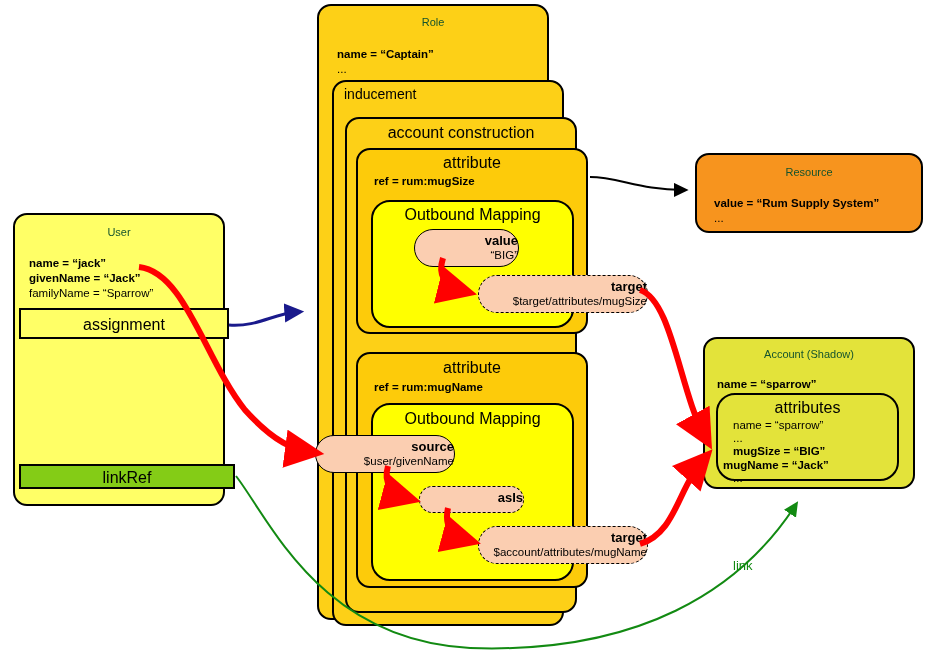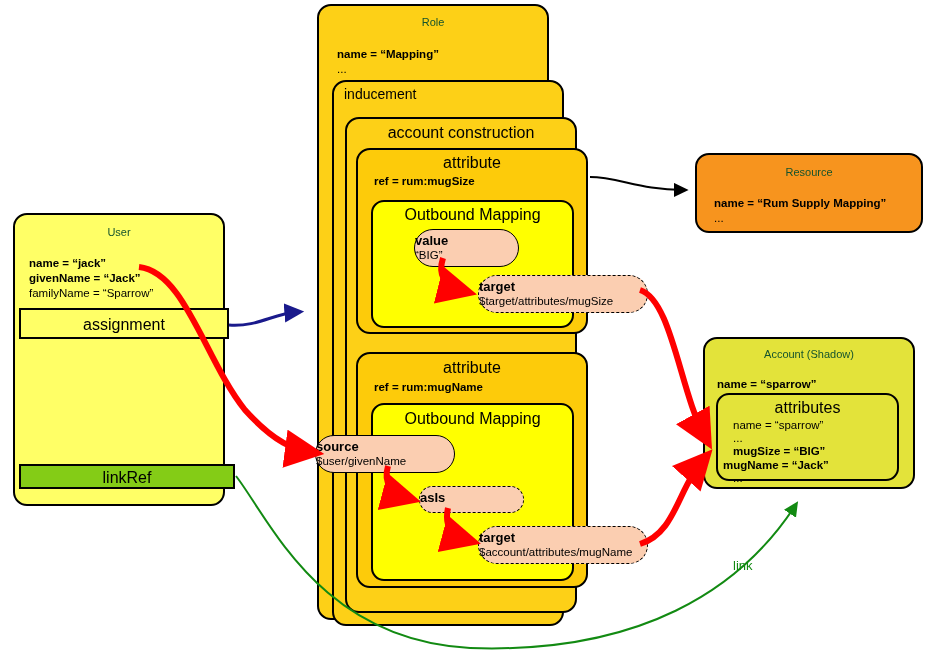--- a/index.html
+++ b/index.html
@@ -2,21 +2,21 @@
 <html><head>
 <meta charset="utf-8">
 <style>
   html,body{margin:0;padding:0;background:#ffffff;}
   body{width:931px;height:658px;position:relative;overflow:hidden;
        font-family:"Liberation Sans","DejaVu Sans",sans-serif;}
   #stage{position:absolute;left:0;top:0;width:931px;height:658px;}
 
   .box{position:absolute;box-sizing:border-box;border:2px solid #000;}
   .rnd{border-radius:14px;}
-  .rnd-sm{border-radius:13px;}
+  .rnd-sm{border-radius:19px;}
 
   .title{position:absolute;left:0;right:0;text-align:center;font-size:11px;color:#14532d;}
   .title-sm{position:absolute;left:0;right:0;text-align:center;font-size:16px;color:#000;}
   .attrline{position:absolute;font-size:11.5px;color:#000;white-space:nowrap;}
   .b{font-weight:bold;}
 
   
   .c-user{background:#ffff66;}
   .c-role{background:#fdd017;}
   .c-ind{background:#fdd017;}
@@ -26,32 +26,32 @@
   .c-peach{background:#fbceb1;}
   .c-res{background:#f7941e;}
   .c-acct{background:#e3e33a;}
   .c-acctattr{background:#e3e33a;}
   .c-olive{background:#84cc16;}
   .dashed{border:1px dashed #000;}
 
   svg.overlay{position:absolute;left:0;top:0;width:931px;height:658px;pointer-events:none;}
   .lbl-link{position:absolute;font-size:13px;color:#128a12;}
 
-  .pbox{position:absolute;box-sizing:border-box;text-align:left;border-radius:19px;}
+  .pbox{position:absolute;box-sizing:border-box;text-align:right;border-radius:19px;}
   .pbox .nm{font-weight:bold;font-size:13px;display:block;line-height:1.15;}
   .pbox .vl{font-size:11.5px;display:block;line-height:1.15;}
 </style>
 </head>
 <body>
 
 <div id="stage">
 
   <div class="box rnd c-role" style="left:317px;top:4px;width:232px;height:616px;">
     <div class="title" style="top:10px;">Role</div>
-    <div class="attrline b" style="left:18px;top:42px;">name = “Mapping”</div>
+    <div class="attrline b" style="left:18px;top:42px;">name = “Captain”</div>
     <div class="attrline" style="left:18px;top:57px;">...</div>
   </div>
 
   <div class="box rnd c-ind" style="left:332px;top:80px;width:232px;height:546px;">
     <div style="position:absolute;left:12px;top:85px;font-size:14px;">inducement</div>
   </div>
   <div style="position:absolute;left:344px;top:86px;font-size:14px;color:#000;">inducement</div>
 
   <div class="box rnd c-acctcon" style="left:345px;top:117px;width:232px;height:496px;"></div>
   <div class="title-sm" style="left:345px;width:232px;top:124px;">account construction</div>
@@ -105,21 +105,21 @@
   <div class="box c-user" style="left:19px;top:308px;width:210px;height:31px;">
     <div class="title-sm" style="top:6px;">assignment</div>
   </div>
 
   <div class="box c-olive" style="left:19px;top:464px;width:216px;height:25px;">
     <div class="title-sm" style="top:3px;">linkRef</div>
   </div>
 
   <div class="box rnd c-res" style="left:695px;top:153px;width:228px;height:80px;">
     <div class="title" style="top:11px;">Resource</div>
-    <div class="attrline b" style="left:17px;top:42px;">name = “Rum Supply Mapping”</div>
+    <div class="attrline b" style="left:17px;top:42px;">value = “Rum Supply System”</div>
     <div class="attrline" style="left:17px;top:57px;">...</div>
   </div>
 
   <div class="box rnd c-acct" style="left:703px;top:337px;width:212px;height:152px;">
     <div class="title" style="top:9px;">Account (Shadow)</div>
     <div class="attrline b" style="left:12px;top:39px;">name = “sparrow”</div>
   </div>
 
   <div class="box rnd-sm c-acctattr" style="left:716px;top:393px;width:183px;height:88px;">
     <div class="title-sm" style="top:4px;">attributes</div>

